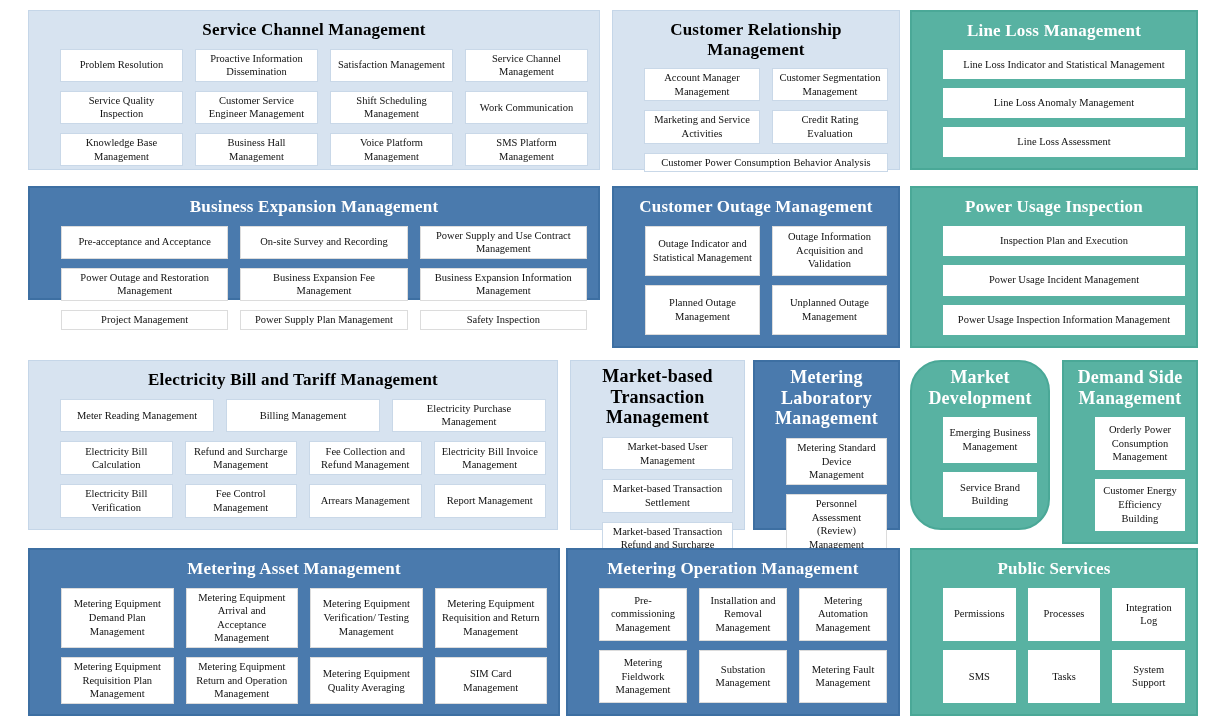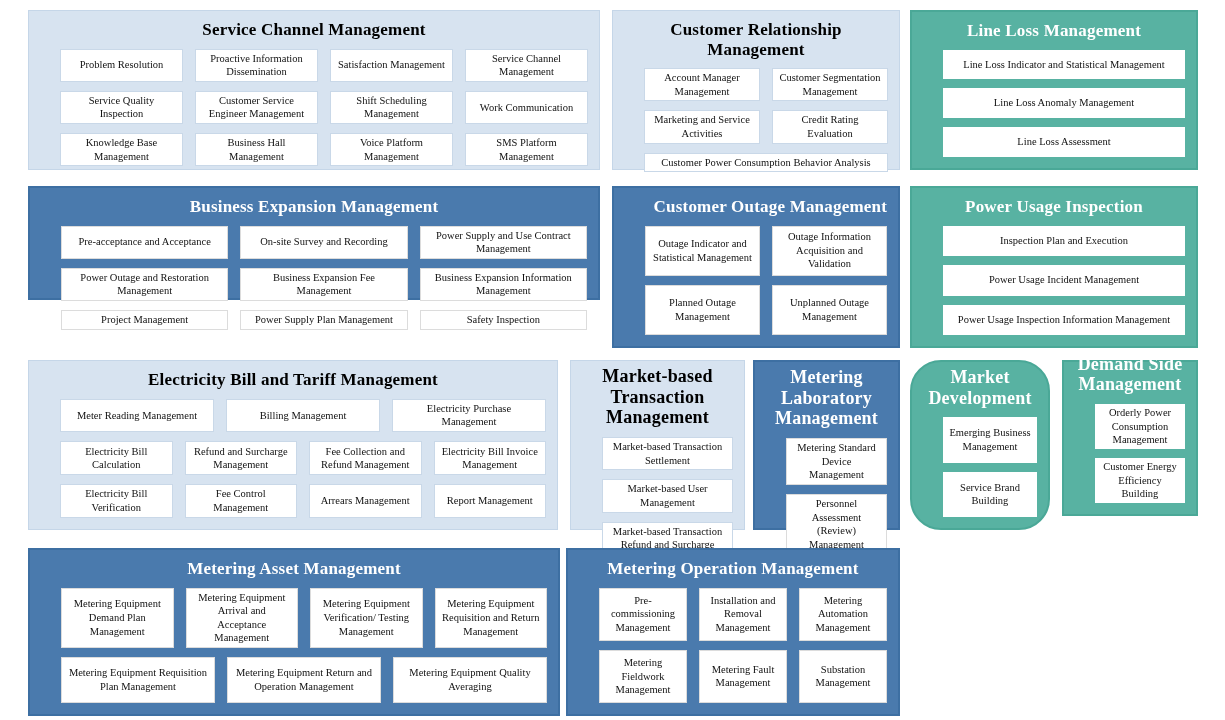--- a/index.html
+++ b/index.html
@@ -145,21 +145,21 @@
           <div class="item">Business Expansion Fee Management</div>
           <div class="item">Business Expansion Information Management</div>
         </div>
         <div class="row">
           <div class="item">Project Management</div>
           <div class="item">Power Supply Plan Management</div>
           <div class="item">Safety Inspection</div>
         </div>
       </div>
     </section>
-    <section class="panel theme-blue" style="left: 612px; top: 186px; width: 288px; height: 162px; align-items: flex-end;">
+    <section class="panel theme-blue" style="left: 612px; top: 186px; width: 288px; height: 162px;">
       <h2 class="panel-title">Customer Outage Management</h2>
       <div class="panel-body">
         <div class="row">
           <div class="item">Outage Indicator and Statistical Management</div>
           <div class="item">Outage Information Acquisition and Validation</div>
         </div>
         <div class="row">
           <div class="item">Planned Outage Management</div>
           <div class="item">Unplanned Outage Management</div>
         </div>
@@ -198,24 +198,24 @@
           <div class="item">Fee Control Management</div>
           <div class="item">Arrears Management</div>
           <div class="item">Report Management</div>
         </div>
       </div>
     </section>
     <section class="panel theme-light small-title" style="left: 570px; top: 360px; width: 175px; height: 170px;">
       <h2 class="panel-title">Market-based Transaction Management</h2>
       <div class="panel-body">
         <div class="row">
+          <div class="item">Market-based User Management</div>
+        </div>
+        <div class="row">
           <div class="item">Market-based Transaction Settlement</div>
-        </div>
-        <div class="row">
-          <div class="item">Market-based User Management</div>
         </div>
         <div class="row">
           <div class="item">Market-based Transaction Refund and Surcharge</div>
         </div>
       </div>
     </section>
     <section class="panel theme-blue small-title" style="left: 753px; top: 360px; width: 147px; height: 170px;">
       <h2 class="panel-title">Metering Laboratory Management</h2>
       <div class="panel-body">
         <div class="row">
@@ -230,21 +230,21 @@
       <h2 class="panel-title">Market Development</h2>
       <div class="panel-body">
         <div class="row">
           <div class="item">Emerging Business Management</div>
         </div>
         <div class="row">
           <div class="item">Service Brand Building</div>
         </div>
       </div>
     </section>
-    <section class="panel theme-teal small-title" style="left: 1062px; top: 360px; width: 136px; height: 156px;">
+    <section class="panel theme-teal small-title" style="left: 1062px; top: 360px; width: 136px; height: 184px;">
       <h2 class="panel-title">Demand Side Management</h2>
       <div class="panel-body">
         <div class="row">
           <div class="item">Orderly Power Consumption Management</div>
         </div>
         <div class="row">
           <div class="item">Customer Energy Efficiency Building</div>
         </div>
       </div>
     </section>
@@ -254,31 +254,47 @@
         <div class="row">
           <div class="item">Metering Equipment Demand Plan Management</div>
           <div class="item">Metering Equipment Arrival and Acceptance Management</div>
           <div class="item">Metering Equipment Verification/ Testing Management</div>
           <div class="item">Metering Equipment Requisition and Return Management</div>
         </div>
         <div class="row">
           <div class="item">Metering Equipment Requisition Plan Management</div>
           <div class="item">Metering Equipment Return and Operation Management</div>
           <div class="item">Metering Equipment Quality Averaging</div>
+          <div class="item">SIM Card Management</div>
         </div>
       </div>
     </section>
     <section class="panel theme-blue" style="left: 566px; top: 548px; width: 334px; height: 168px;">
       <h2 class="panel-title">Metering Operation Management</h2>
       <div class="panel-body">
         <div class="row">
           <div class="item">Pre-commissioning Management</div>
           <div class="item">Installation and Removal Management</div>
           <div class="item">Metering Automation Management</div>
         </div>
         <div class="row">
           <div class="item">Metering Fieldwork Management</div>
+          <div class="item">Substation Management</div>
           <div class="item">Metering Fault Management</div>
-          <div class="item">Substation Management</div>
+        </div>
+      </div>
+    </section>
+    <section class="panel theme-teal" style="left: 910px; top: 548px; width: 288px; height: 168px;">
+      <h2 class="panel-title">Public Services</h2>
+      <div class="panel-body">
+        <div class="row">
+          <div class="item">Permissions</div>
+          <div class="item">Processes</div>
+          <div class="item">Integration Log</div>
+        </div>
+        <div class="row">
+          <div class="item">SMS</div>
+          <div class="item">Tasks</div>
+          <div class="item">System Support</div>
         </div>
       </div>
     </section>
   </div>
 
 </body></html>

